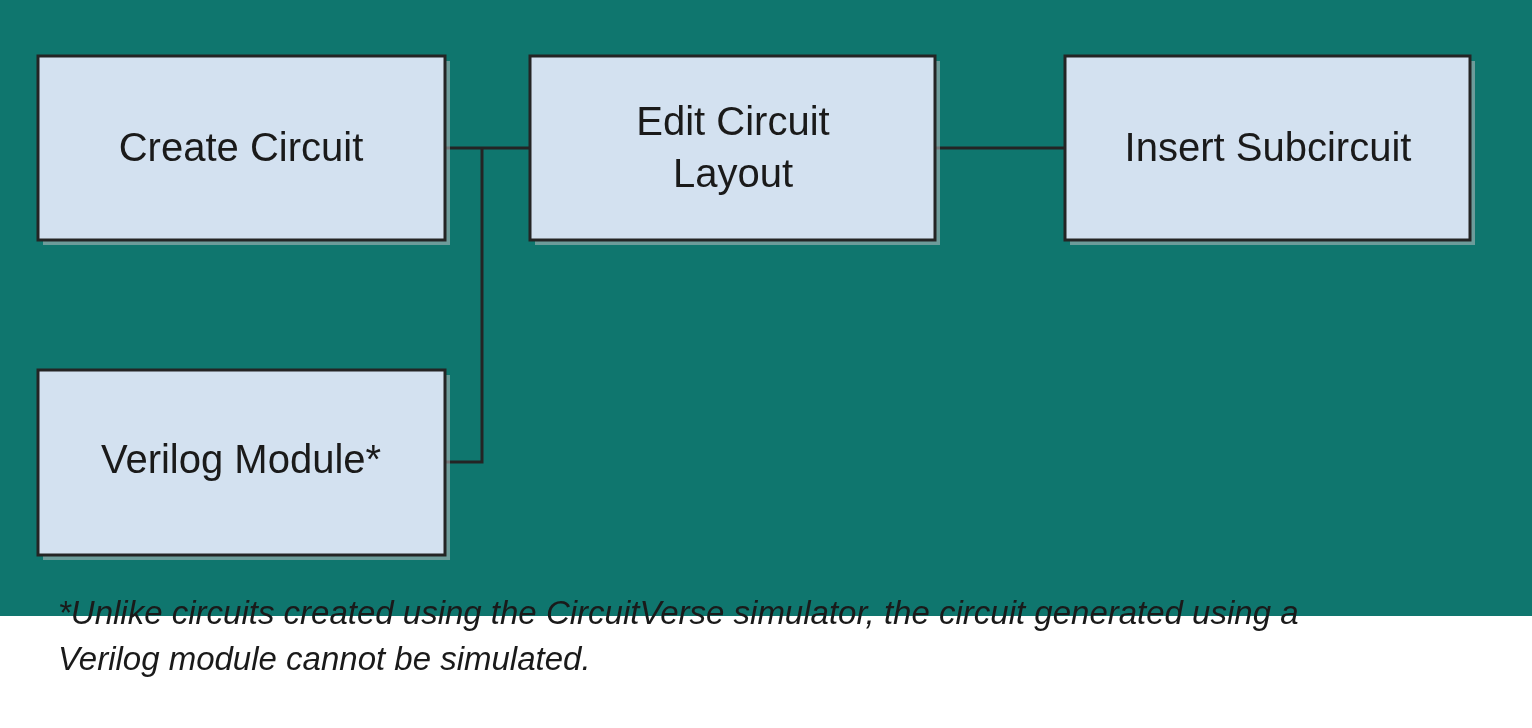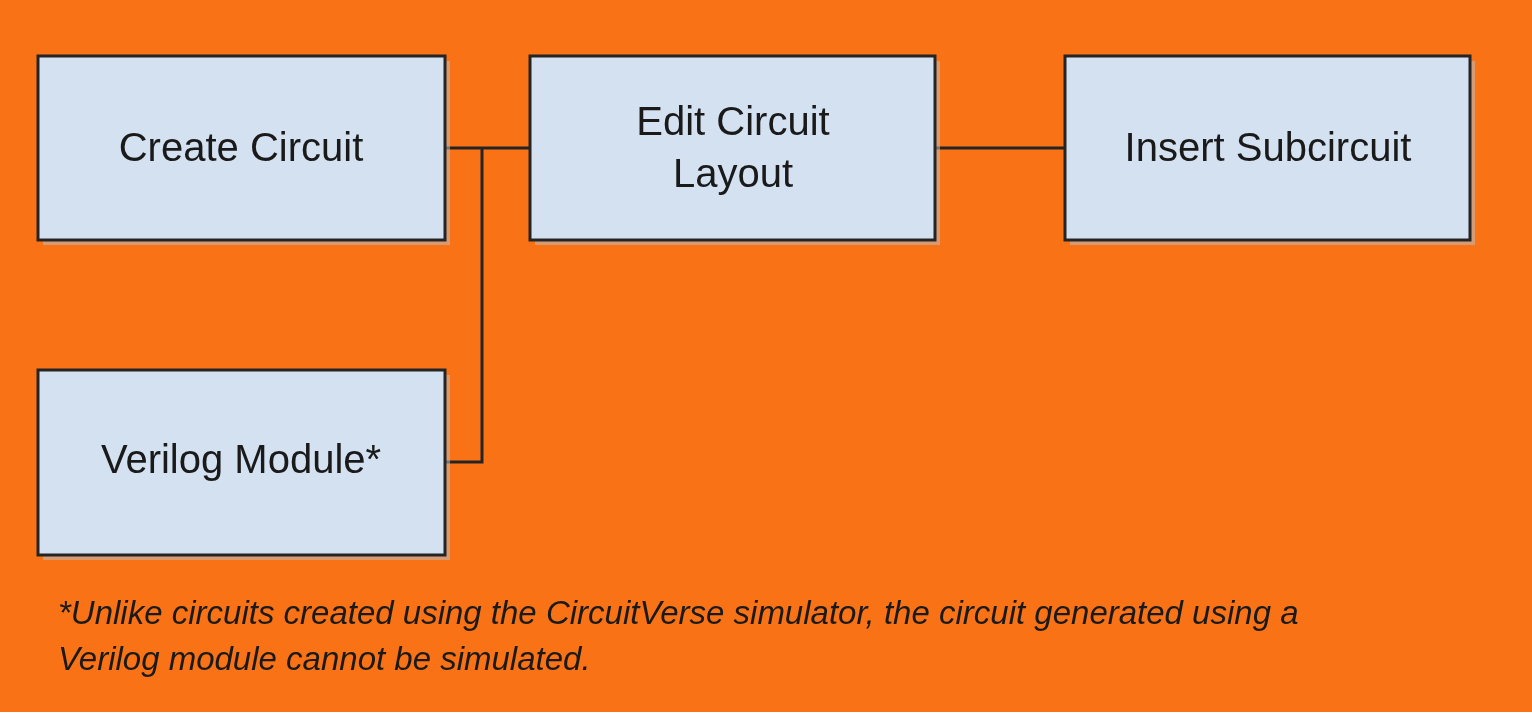--- a/index.html
+++ b/index.html
@@ -9,22 +9,22 @@
   }
   body {
     width: 1532px;
     height: 728px;
     font-family: "Liberation Sans", sans-serif;
     overflow: hidden;
   }
   #diagram-root {
     position: relative;
     width: 1532px;
-    height: 712px;
-    background: #f97316;
+    height: 616px;
+    background: #0f766e;
   }
   svg#flow-svg {
     position: absolute;
     left: 0;
     top: 0;
     width: 1532px;
     height: 728px;
     display: block;
   }
   .node-rect {

